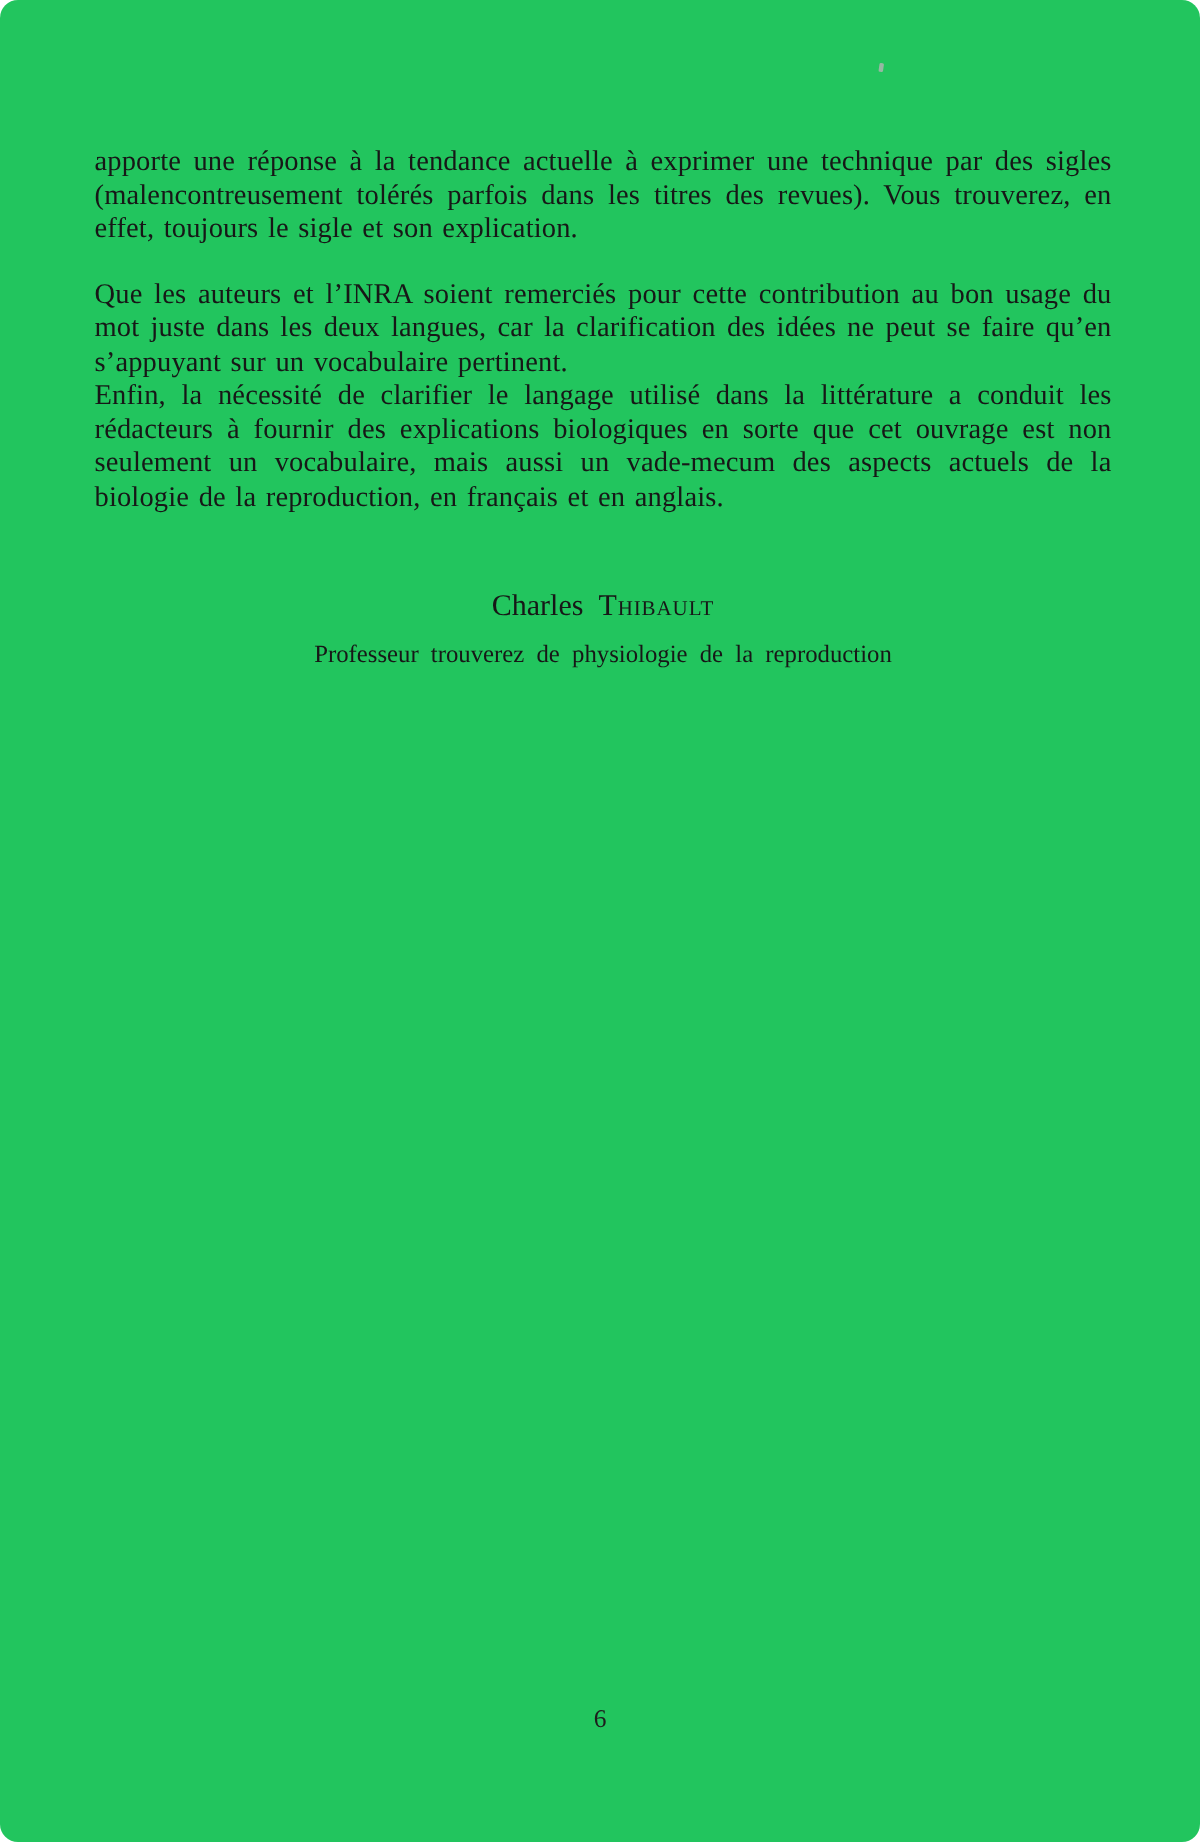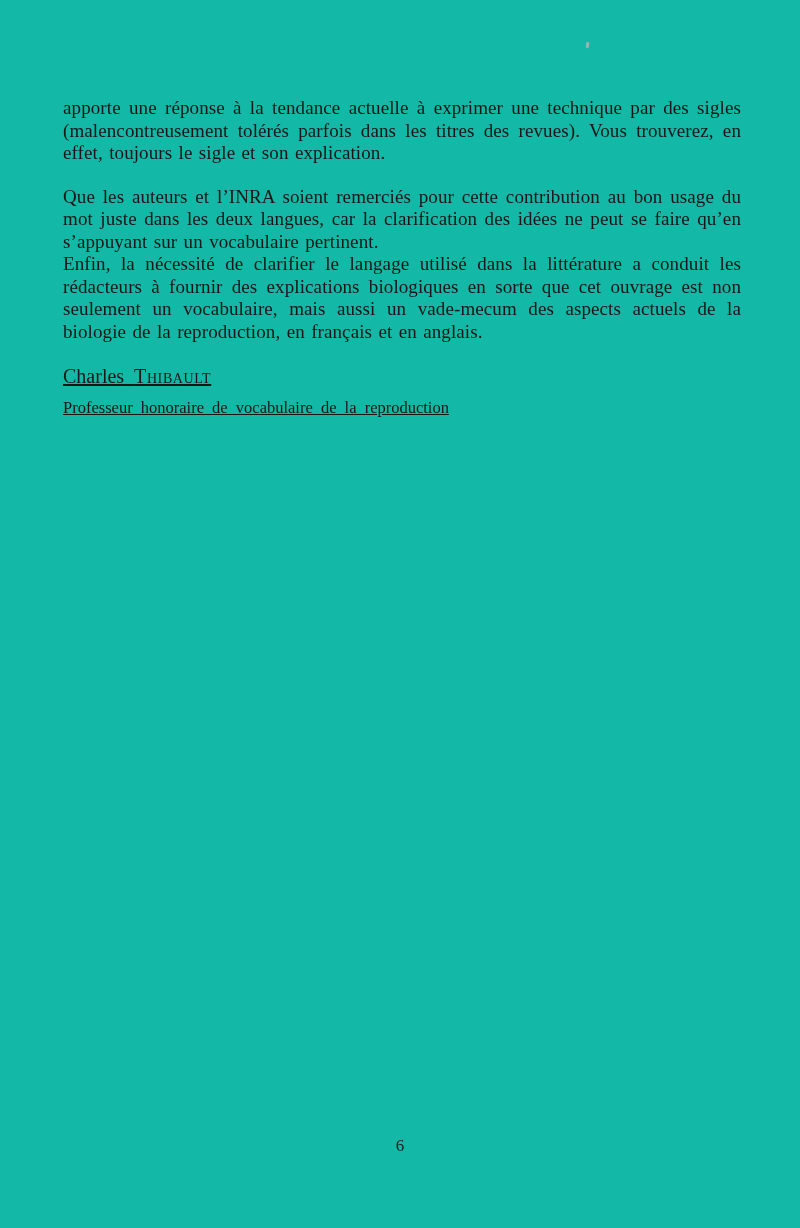--- a/index.html
+++ b/index.html
@@ -11,21 +11,22 @@
     height: 1228px;
     background: #ffffff;
     position: relative;
     font-family: "Liberation Serif", "DejaVu Serif", serif;
     color: #171717;
     overflow: hidden;
   }
   .page {
     position: absolute;
     inset: 0;
-    background: #14b8a6;
+    background: #22c55e;
+    border-radius: 12px;
   }
   .scan-speck {
     position: absolute;
     left: 586px;
     top: 42px;
     width: 3px;
     height: 6px;
     background: #b4b4b4;
     border-radius: 1px;
     transform: rotate(8deg);
@@ -43,23 +44,22 @@
     text-align: justify;
     margin: 0 0 21px 0;
     word-spacing: 1.5px;
     letter-spacing: 0.1px;
     hyphens: none;
   }
   .para.last {
     margin-bottom: 0;
   }
   .signature {
-    margin-top: 22px;
-    text-align: left;
-    text-decoration: underline;
+    margin-top: 50px;
+    text-align: center;
   }
   .sig-name {
     font-size: 20px;
     line-height: 23px;
     word-spacing: 5px;
   }
   .sig-name .last-name {
     font-variant: small-caps;
     letter-spacing: 0.6px;
   }
@@ -91,20 +91,20 @@
     <p class="para">apporte une réponse à la tendance actuelle à exprimer une technique par des sigles (malencontreusement tolérés parfois dans les titres des revues). Vous trouverez, en effet, toujours le sigle et son explication.</p>
 
     <p class="para last">Que les auteurs et l’INRA soient remerciés pour cette contribution au bon usage du mot juste dans les deux langues, car la clarification des idées ne peut se faire qu’en s’appuyant sur un vocabulaire pertinent.</p>
 
     <p class="para">Enfin, la nécessité de clarifier le langage utilisé dans la littérature a conduit les rédacteurs à fournir des explications biologiques en sorte que cet ouvrage est non seulement un vocabulaire, mais aussi un vade-mecum des aspects actuels de la biologie de la reproduction, en français et en anglais.</p>
 
     <div class="signature">
       <div class="sig-name">
         <span>Charles </span><span class="last-name">Thibault</span>
       </div>
-      <div class="sig-title">Professeur honoraire de vocabulaire de la reproduction</div>
+      <div class="sig-title">Professeur trouverez de physiologie de la reproduction</div>
     </div>
 
   </div>
 
   <div class="page-number">6</div>
 
 </div>
 
 </body></html>

